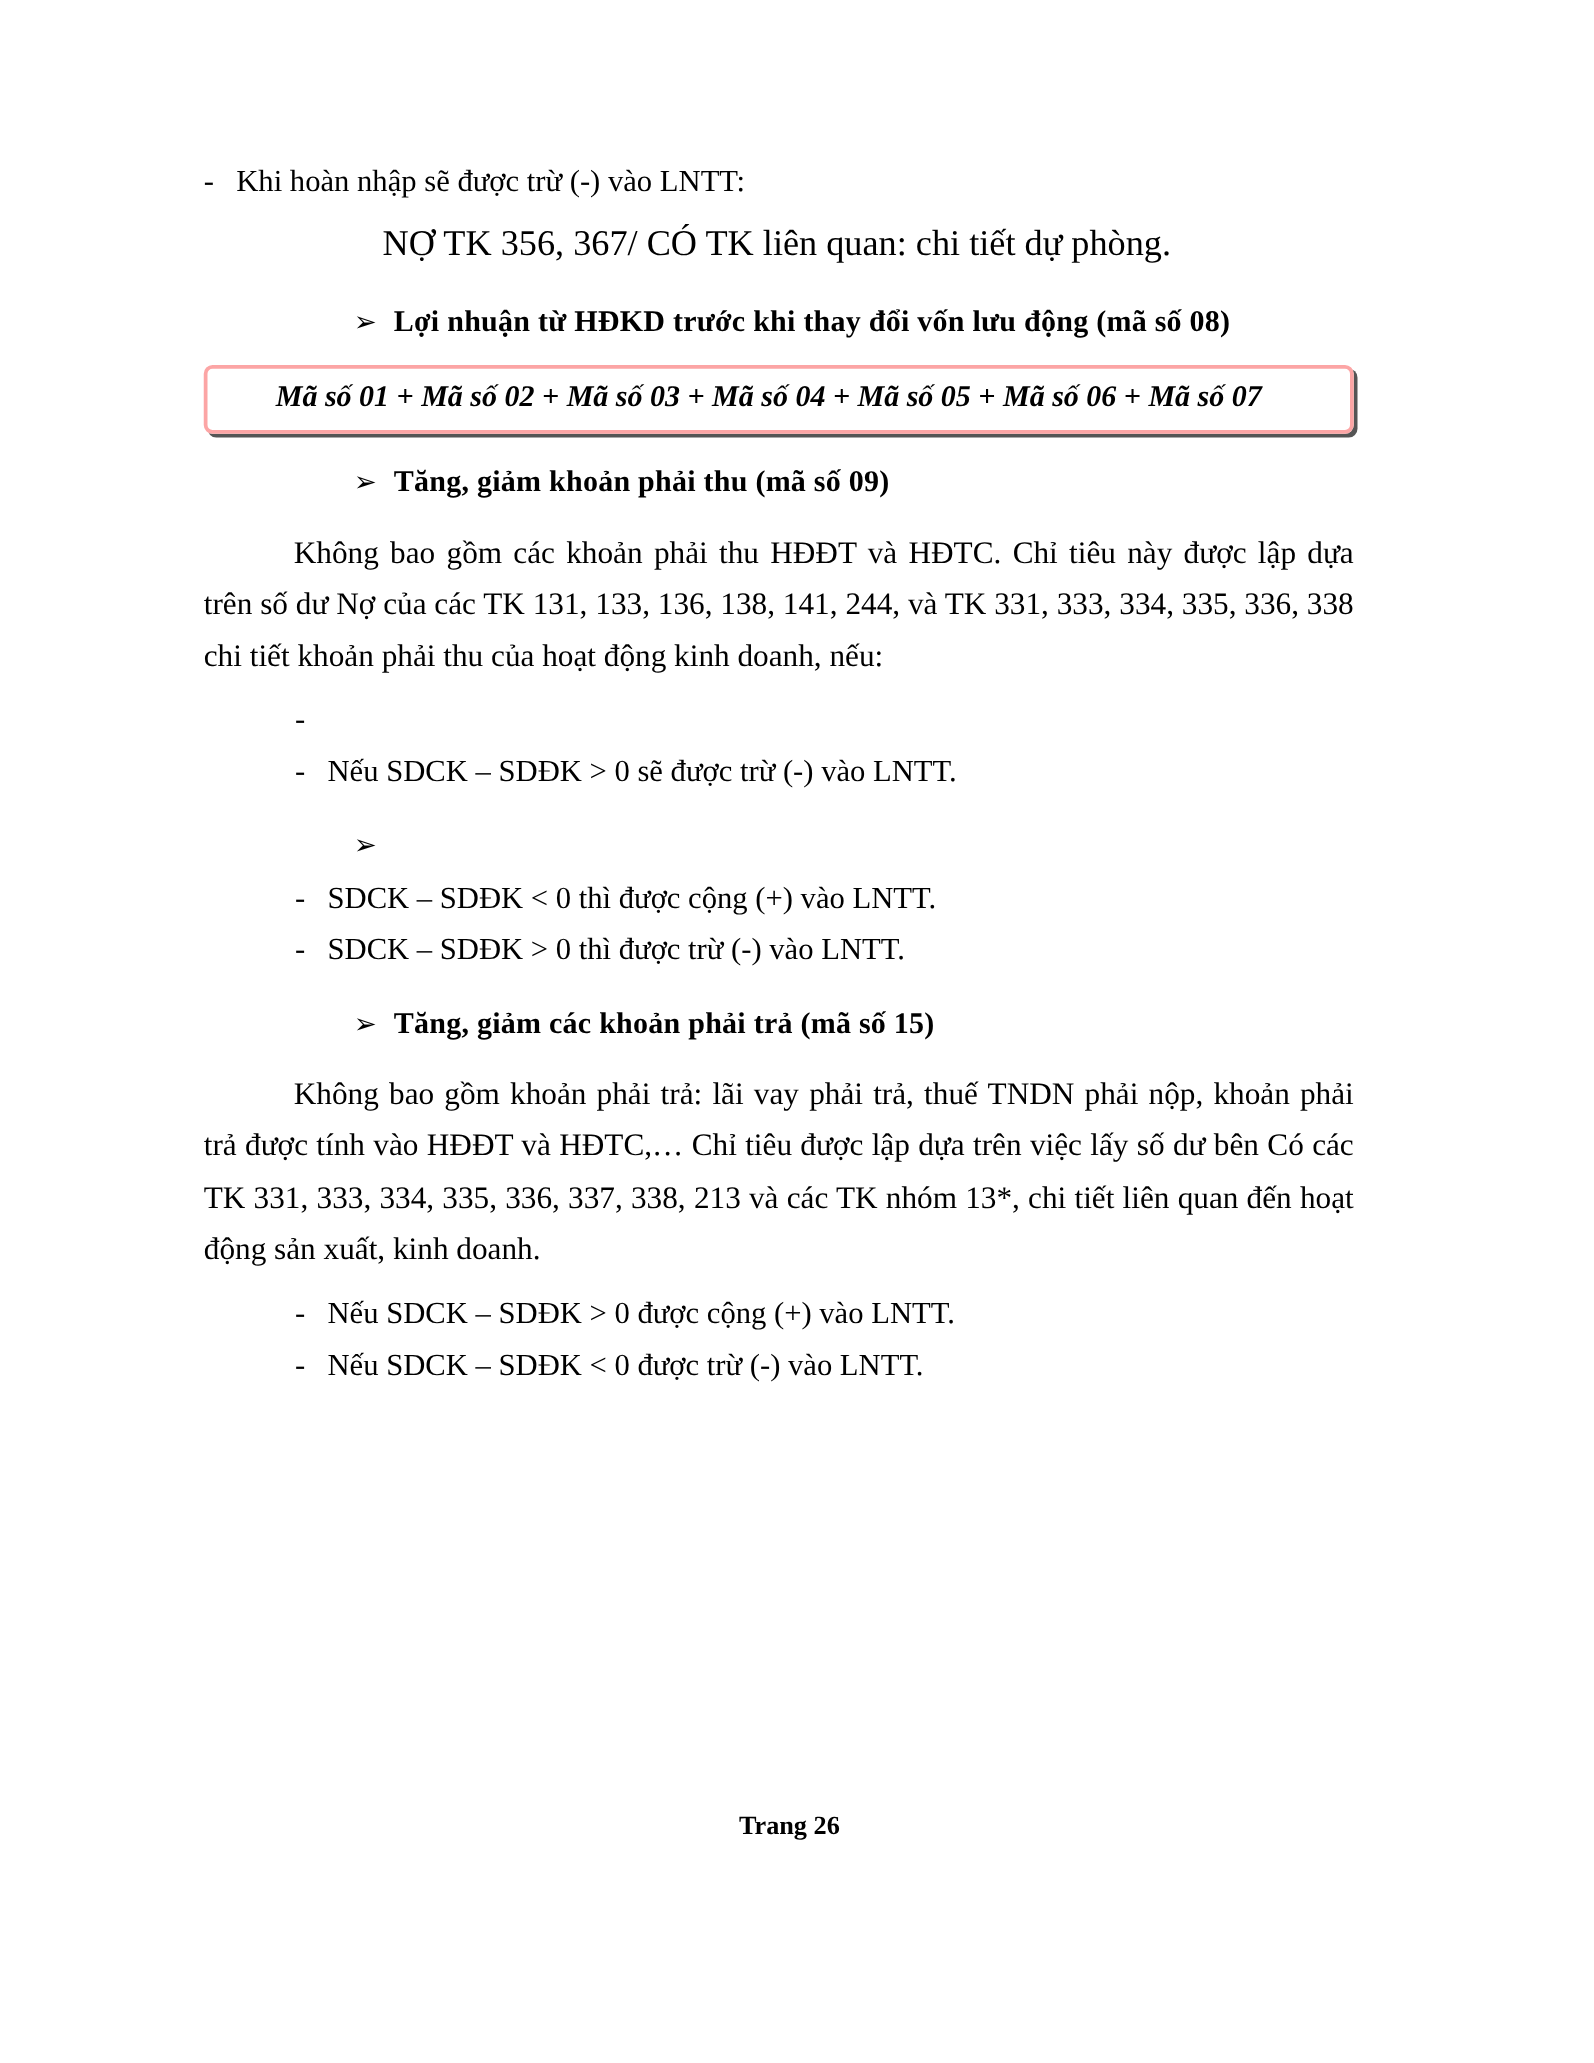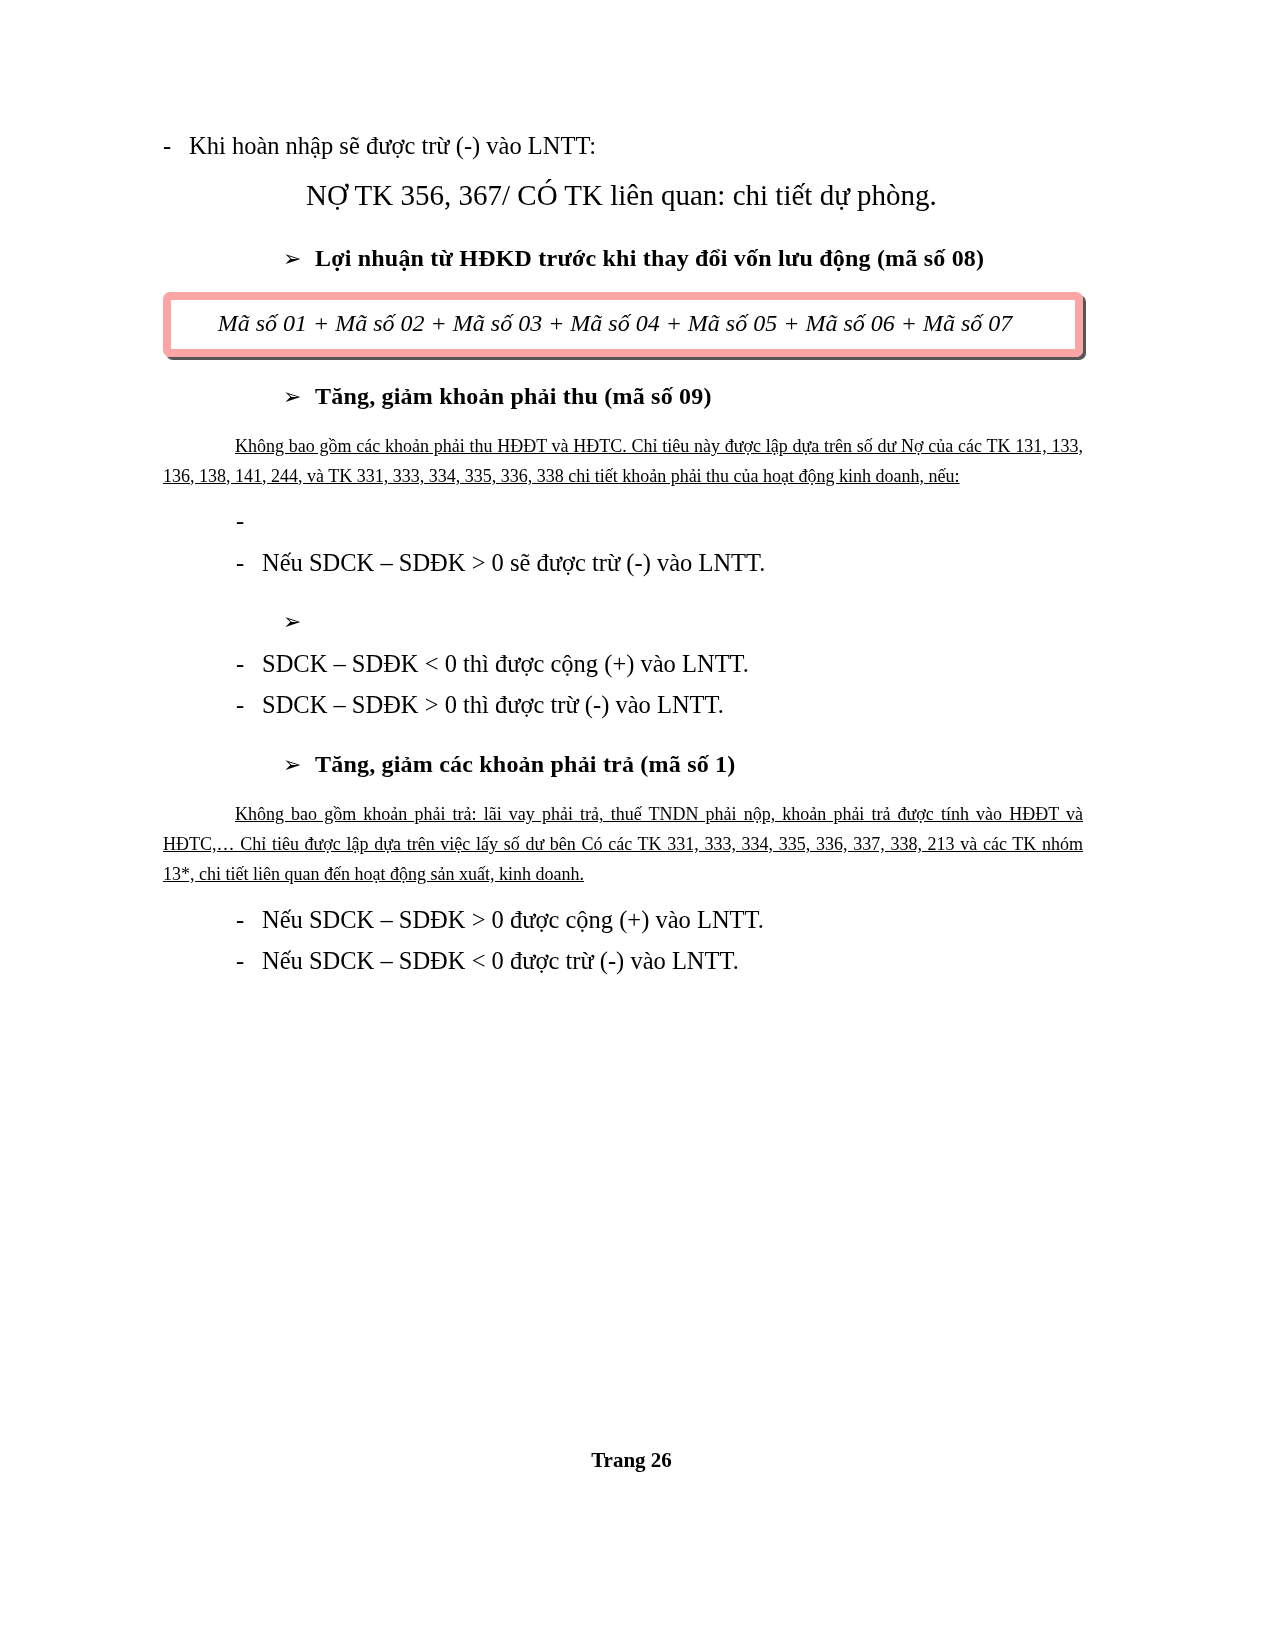--- a/index.html
+++ b/index.html
@@ -69,38 +69,38 @@
     font-size: 22px;
     font-family: "DejaVu Sans", sans-serif;
   }
   .arrow-heading .ah-text {
     letter-spacing: 0.2px;
   }
 
   
   .formula-box {
     margin: 20px 0 0 0;
-    border: 8px solid #fca5a5;
+    border: 3px solid #fca5a5;
     border-radius: 7px;
     padding: 10px 16px 12px 0;
     font-style: italic;
     font-size: 24px;
     text-align: center;
     box-shadow: 3px 3px 0 #555;
     white-space: nowrap;
+    font-weight: bold;
   }
 
   
   .para {
-    font-size: 18px;
+    font-size: 25px;
     line-height: 1.66;
     text-align: justify;
     text-justify: inter-word;
     margin: 22px 0 0 0;
-    text-decoration: underline;
   }
   .para.first-indent {
     text-indent: 72px;
   }
 
   .spacer-sm { height: 10px; }
 
   .footer {
     position: absolute;
     left: 0;
@@ -160,21 +160,21 @@
       <span class="dash">-</span>
       <span class="dash-text">SDCK – SDĐK &lt; 0 thì được cộng (+) vào LNTT.</span>
     </div>
     <div class="dash-item indent-dash-2">
       <span class="dash">-</span>
       <span class="dash-text">SDCK – SDĐK &gt; 0 thì được trừ (-) vào LNTT.</span>
     </div>
 
     <div class="arrow-heading">
       <span class="arrow">➢</span>
-      <span class="ah-text">Tăng, giảm các khoản phải trả (mã số 1)</span>
+      <span class="ah-text">Tăng, giảm các khoản phải trả (mã số 15)</span>
     </div>
 
     <p class="para first-indent">Không bao gồm khoản phải trả: lãi vay phải trả, thuế TNDN phải nộp, khoản phải trả được tính vào HĐĐT và HĐTC,…  Chỉ tiêu được lập dựa trên việc lấy số dư bên Có các TK 331, 333, 334, 335, 336, 337, 338, 213 và các TK nhóm 13*, chi tiết liên quan đến hoạt động sản xuất, kinh doanh.</p>
 
     <div class="spacer-sm"></div>
 
     <div class="dash-item indent-dash">
       <span class="dash">-</span>
       <span class="dash-text">Nếu SDCK – SDĐK &gt; 0 được cộng (+) vào LNTT.</span>
     </div>

